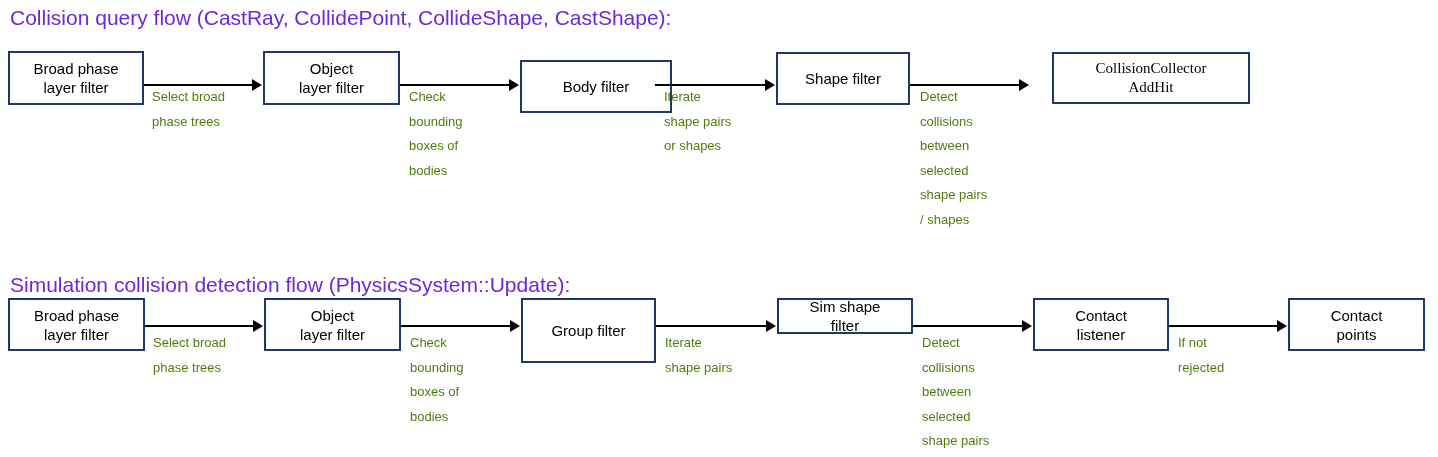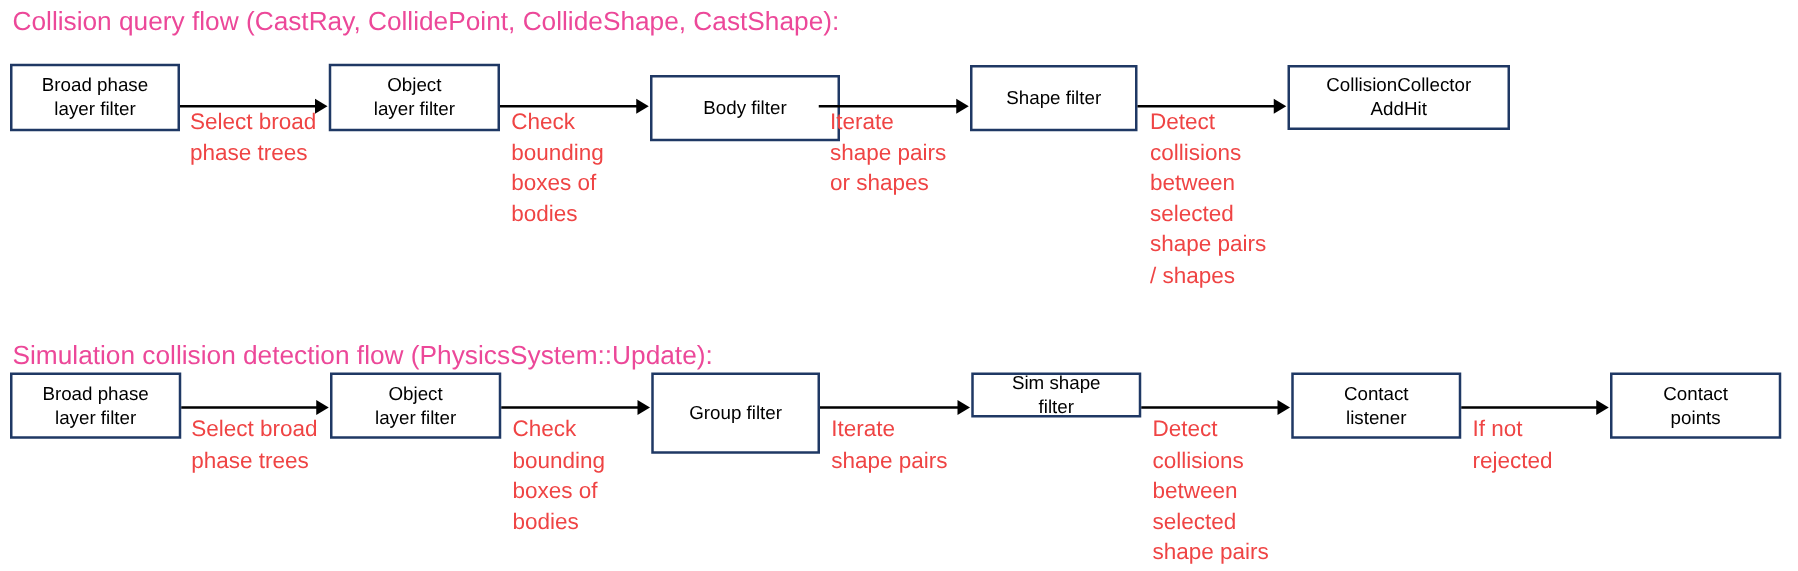--- a/index.html
+++ b/index.html
@@ -16,21 +16,21 @@
     position: relative;
     width: 1438px;
     height: 457px;
     background: #ffffff;
     overflow: hidden;
   }
   .heading {
     position: absolute;
     font-size: 21px;
     line-height: 24px;
-    color: #ec4899;
+    color: #6d28d9;
     white-space: nowrap;
     font-family: "Liberation Sans", sans-serif;
   }
   .node {
     position: absolute;
     box-sizing: border-box;
     border: 2px solid #1f3864;
     background: #ffffff;
     display: flex;
     align-items: center;
@@ -53,23 +53,23 @@
   .arrowhead {
     position: absolute;
     width: 0;
     height: 0;
     border-top: 6px solid transparent;
     border-bottom: 6px solid transparent;
     border-left: 10px solid #000000;
   }
   .edge-label {
     position: absolute;
-    font-size: 18px;
+    font-size: 13px;
     line-height: 24.5px;
-    color: #ef4444;
+    color: #4d7c0f;
     text-align: left;
     white-space: pre-line;
   }
 </style>
 </head>
 <body>
 
 <div id="canvas">
 
   <div class="heading" style="left:10px; top:6px;">Collision query flow (CastRay, CollidePoint, CollideShape, CastShape):</div>
@@ -79,21 +79,21 @@
   </div>
   <div class="node" style="left:263px; top:51px; width:137px; height:54px;">
     <span>Object<br>layer filter</span>
   </div>
   <div class="node" style="left:520px; top:60px; width:152px; height:53px;">
     <span>Body filter</span>
   </div>
   <div class="node" style="left:776px; top:52px; width:134px; height:53px;">
     <span>Shape filter</span>
   </div>
-  <div class="node" style="left:1030px; top:52px; width:178px; height:52px;">
+  <div class="node" style="left:1052px; top:52px; width:198px; height:52px;font-family:Liberation Serif, serif;">
     <span>CollisionCollector<br>AddHit</span>
   </div>
 
   <div class="edge" style="left:144px; top:84px; width:109px;"></div>
   <div class="arrowhead" style="left:252px; top:79px;"></div>
 
   <div class="edge" style="left:400px; top:84px; width:110px;"></div>
   <div class="arrowhead" style="left:509px; top:79px;"></div>
 
   <div class="edge" style="left:655px; top:84px; width:111px;"></div>

